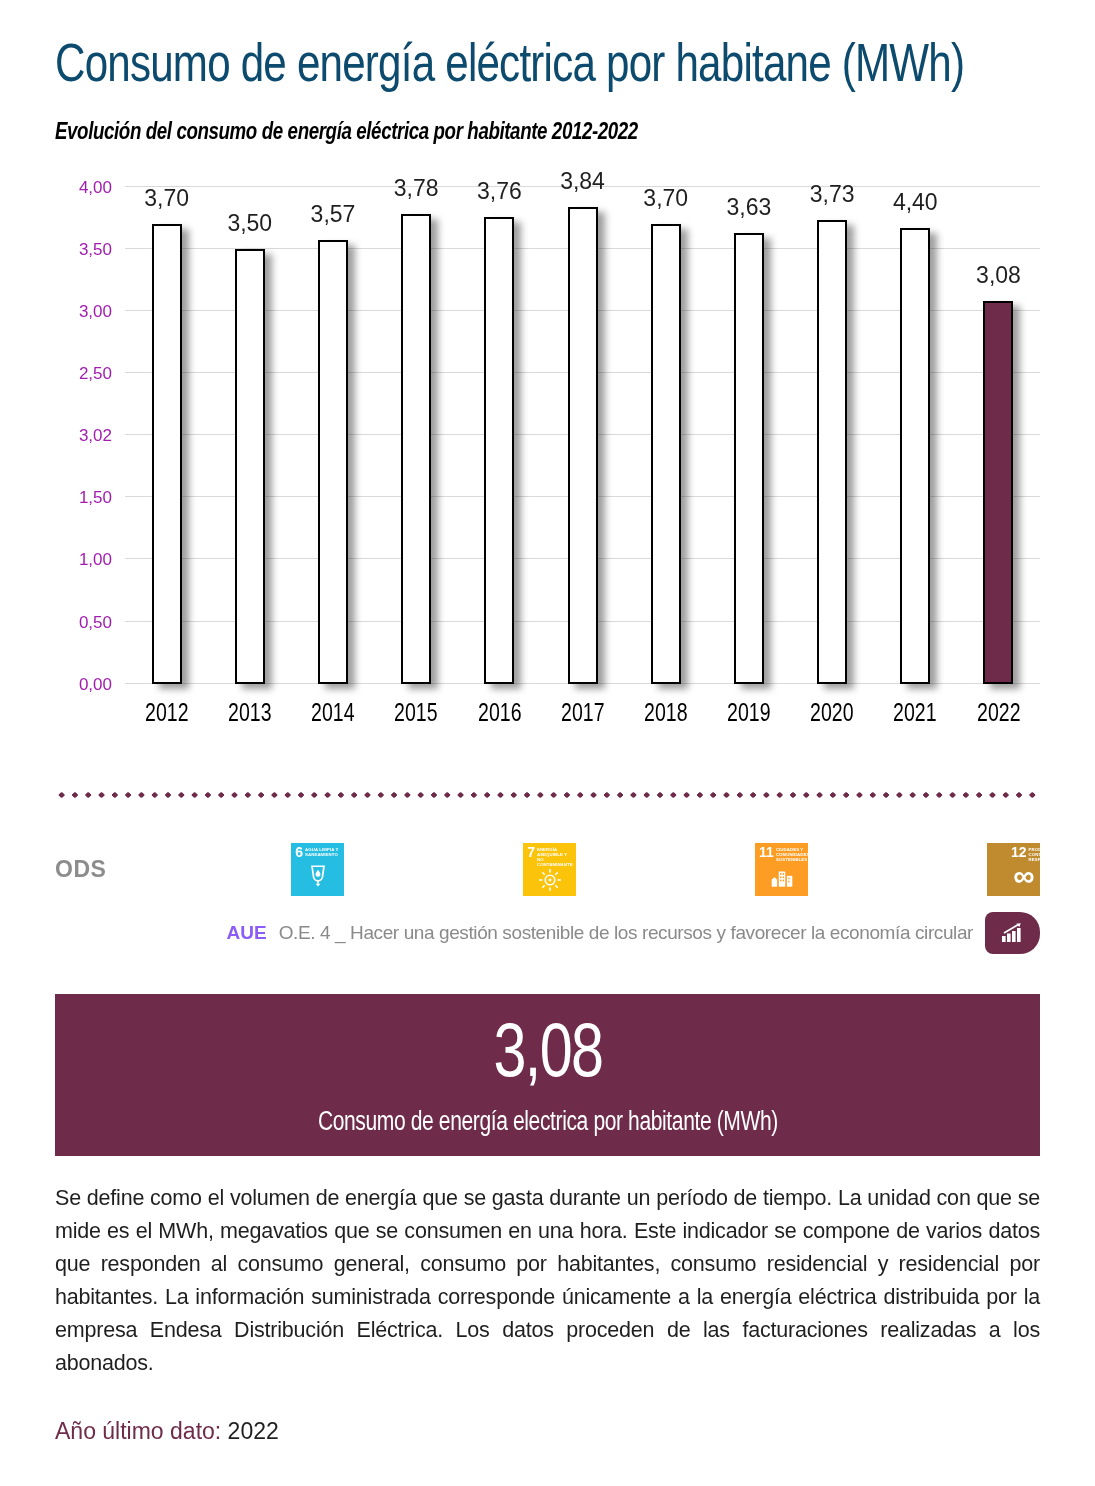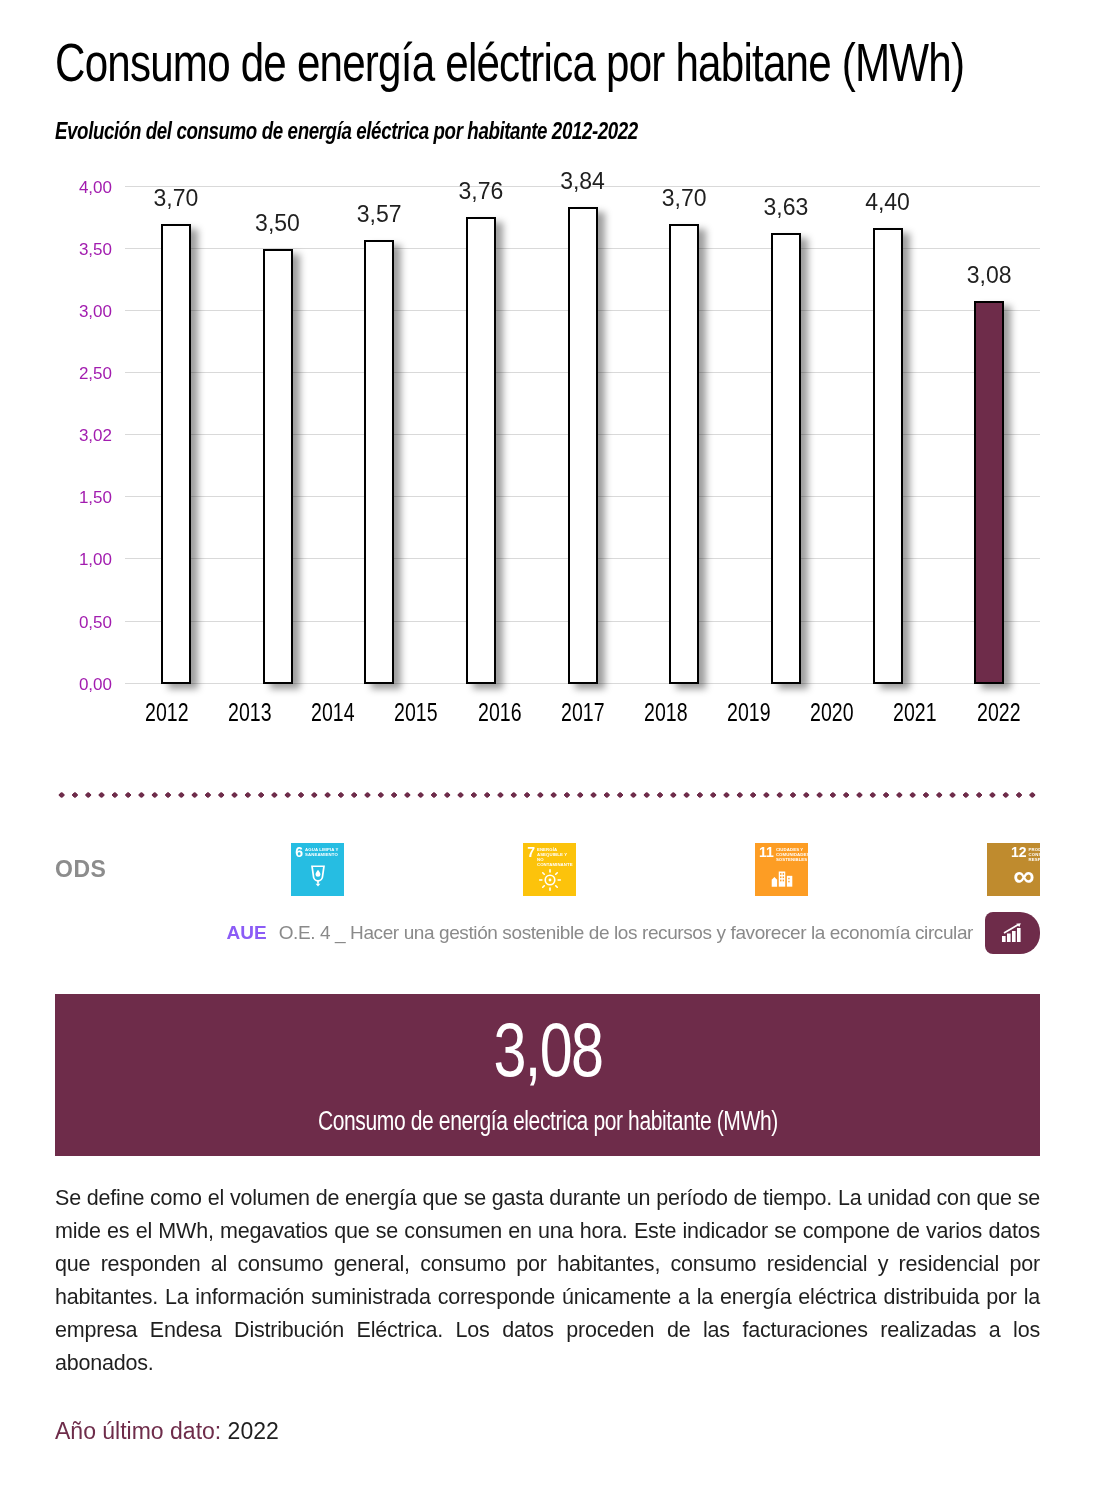--- a/index.html
+++ b/index.html
@@ -9,21 +9,21 @@
     font-family: "Liberation Sans", sans-serif;
     color: #1f1f1f;
     overflow: hidden;
   }
   .page { padding: 34px 55px 0 55px; }
 
   
   .cond   { display: inline-block; transform: scaleX(0.78); transform-origin: 0 50%; white-space: nowrap; }
   .cond-c { display: inline-block; transform: scaleX(0.78); transform-origin: 50% 50%; white-space: nowrap; }
 
-  .title { font-size: 54px; font-weight: 500; letter-spacing: -1px; color: #000000; line-height: 1.05; }
+  .title { font-size: 54px; font-weight: 500; letter-spacing: -1px; color: #0c4a6e; line-height: 1.05; }
   .subtitle-row { margin-top: 26px; font-style: italic; }
   .subtitle { font-size: 24px; font-weight: 700; letter-spacing: -0.5px; color: #000; }
 
   
   .chart { margin-top: 42px; position: relative; }
   .plot {
     position: relative;
     margin-left: 70px;
     height: 497px;
   }
@@ -150,34 +150,42 @@
           </div>
           <div class="slot">
             <div class="bar" style="height: 434.875px; background: rgb(255, 255, 255);"></div>
             <div class="bar-label" style="bottom: 446.875px;">3,50</div>
           </div>
           <div class="slot">
             <div class="bar" style="height: 443.572px; background: rgb(255, 255, 255);"></div>
             <div class="bar-label" style="bottom: 455.572px;">3,57</div>
           </div>
           <div class="slot">
+            <div class="bar" style="height: 469.665px; background: rgb(255, 255, 255);"></div>
+            <div class="bar-label" style="bottom: 481.665px;">3,78</div>
+          </div>
+          <div class="slot">
             <div class="bar" style="height: 467.18px; background: rgb(255, 255, 255);"></div>
             <div class="bar-label" style="bottom: 479.18px;">3,76</div>
           </div>
           <div class="slot">
             <div class="bar" style="height: 477.12px; background: rgb(255, 255, 255);"></div>
             <div class="bar-label" style="bottom: 489.12px;">3,84</div>
           </div>
           <div class="slot">
             <div class="bar" style="height: 459.725px; background: rgb(255, 255, 255);"></div>
             <div class="bar-label" style="bottom: 471.725px;">3,70</div>
           </div>
           <div class="slot">
             <div class="bar" style="height: 451.027px; background: rgb(255, 255, 255);"></div>
             <div class="bar-label" style="bottom: 463.027px;">3,63</div>
+          </div>
+          <div class="slot">
+            <div class="bar" style="height: 463.452px; background: rgb(255, 255, 255);"></div>
+            <div class="bar-label" style="bottom: 475.452px;">3,73</div>
           </div>
           <div class="slot">
             <div class="bar" style="height: 455.998px; background: rgb(255, 255, 255);"></div>
             <div class="bar-label" style="bottom: 467.998px;">4,40</div>
           </div>
           <div class="slot">
             <div class="bar" style="height: 382.69px; background: rgb(110, 44, 74);"></div>
             <div class="bar-label" style="bottom: 394.69px;">3,08</div>
           </div>
         </div>

